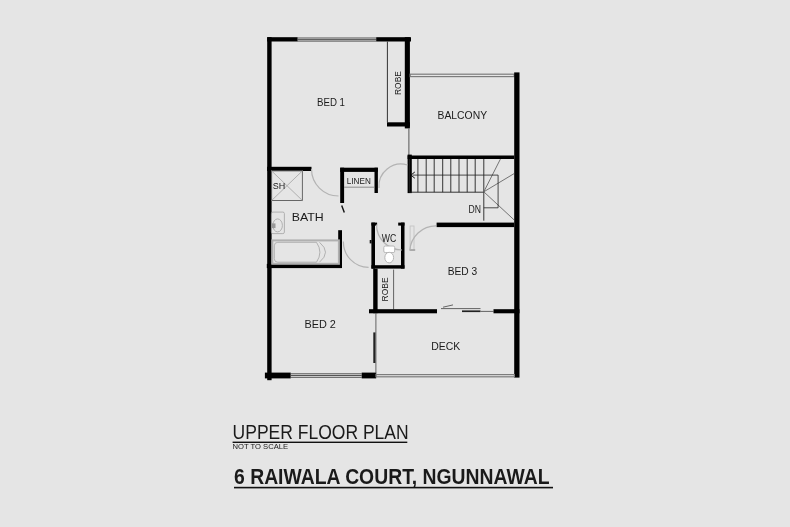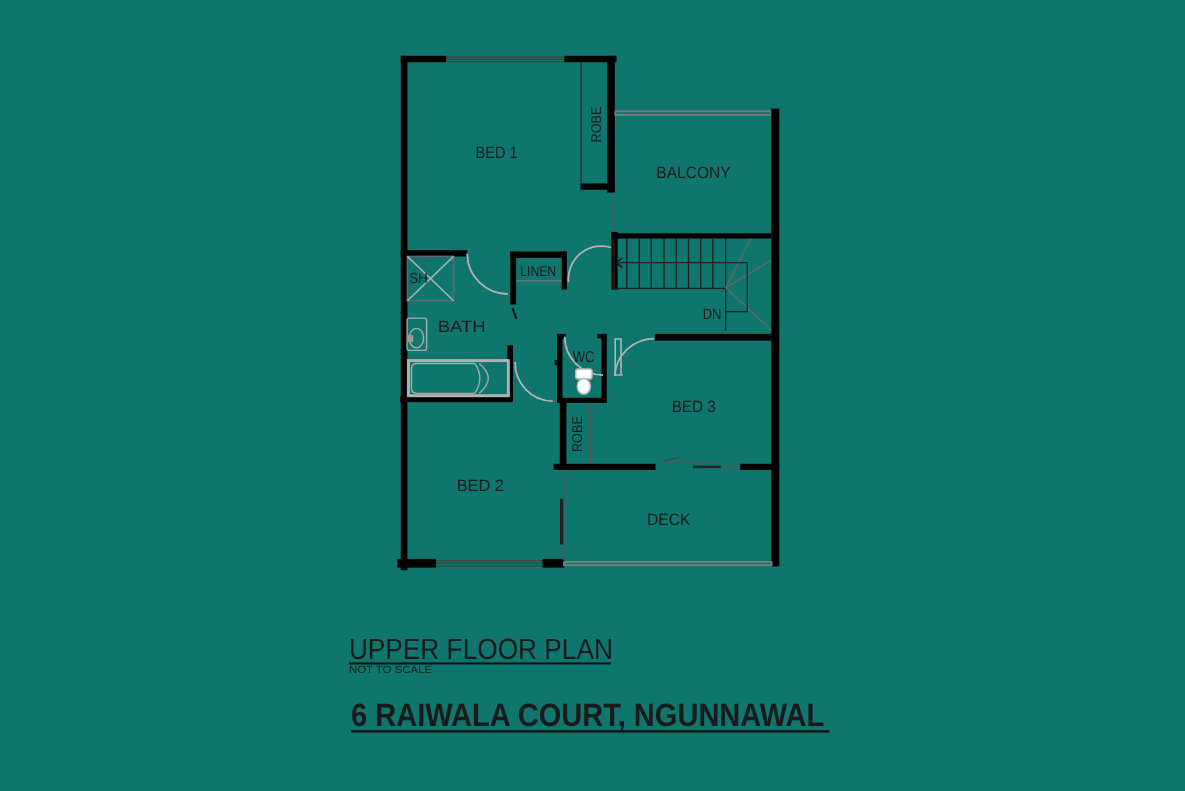--- a/index.html
+++ b/index.html
@@ -1,16 +1,16 @@
 <!DOCTYPE html>
 <html><head>
 <meta charset="utf-8">
 <style>
   html,body{margin:0;padding:0;background:#fff;}
-  #page{position:relative;width:790px;height:527px;background:#0f766e;overflow:hidden;
+  #page{position:relative;width:790px;height:527px;background:#e5e5e5;overflow:hidden;
         font-family:"Liberation Sans", sans-serif;}
   svg text{font-family:"Liberation Sans", sans-serif;fill:#1a1a1a;}
 </style>
 </head>
 <body>
 <div id="page">
 <svg width="790" height="527" viewBox="0 0 790 527" xmlns="http://www.w3.org/2000/svg">
 
 <g>
 

